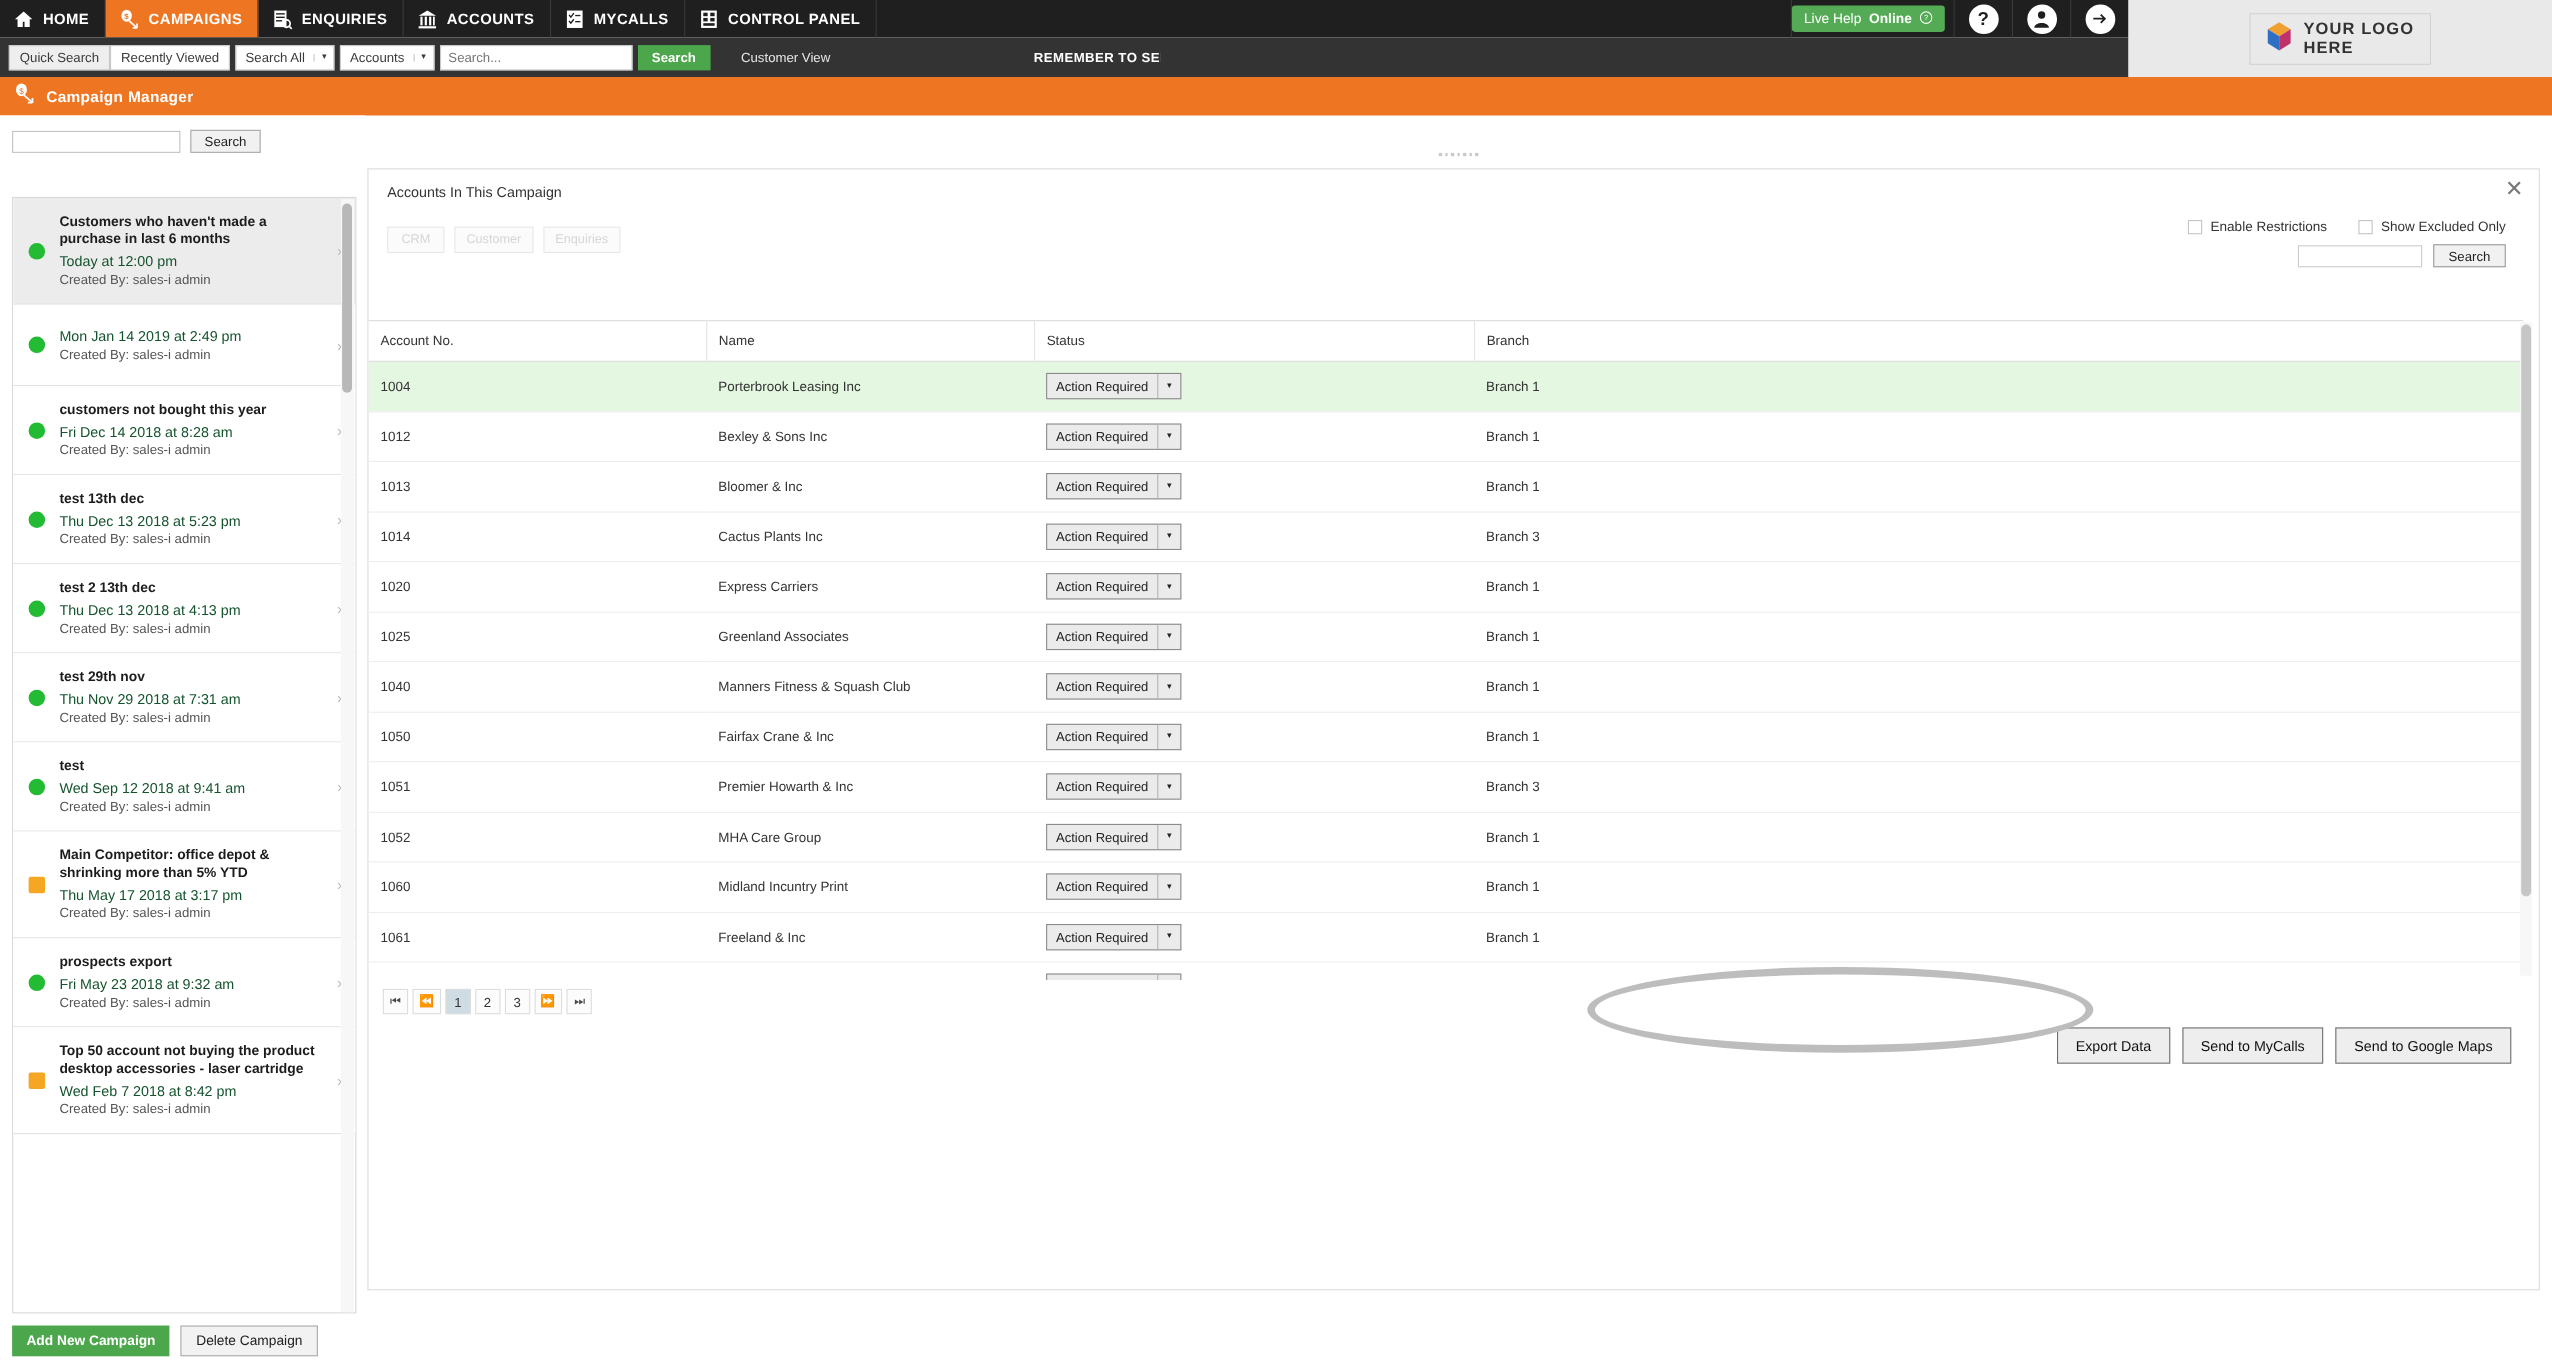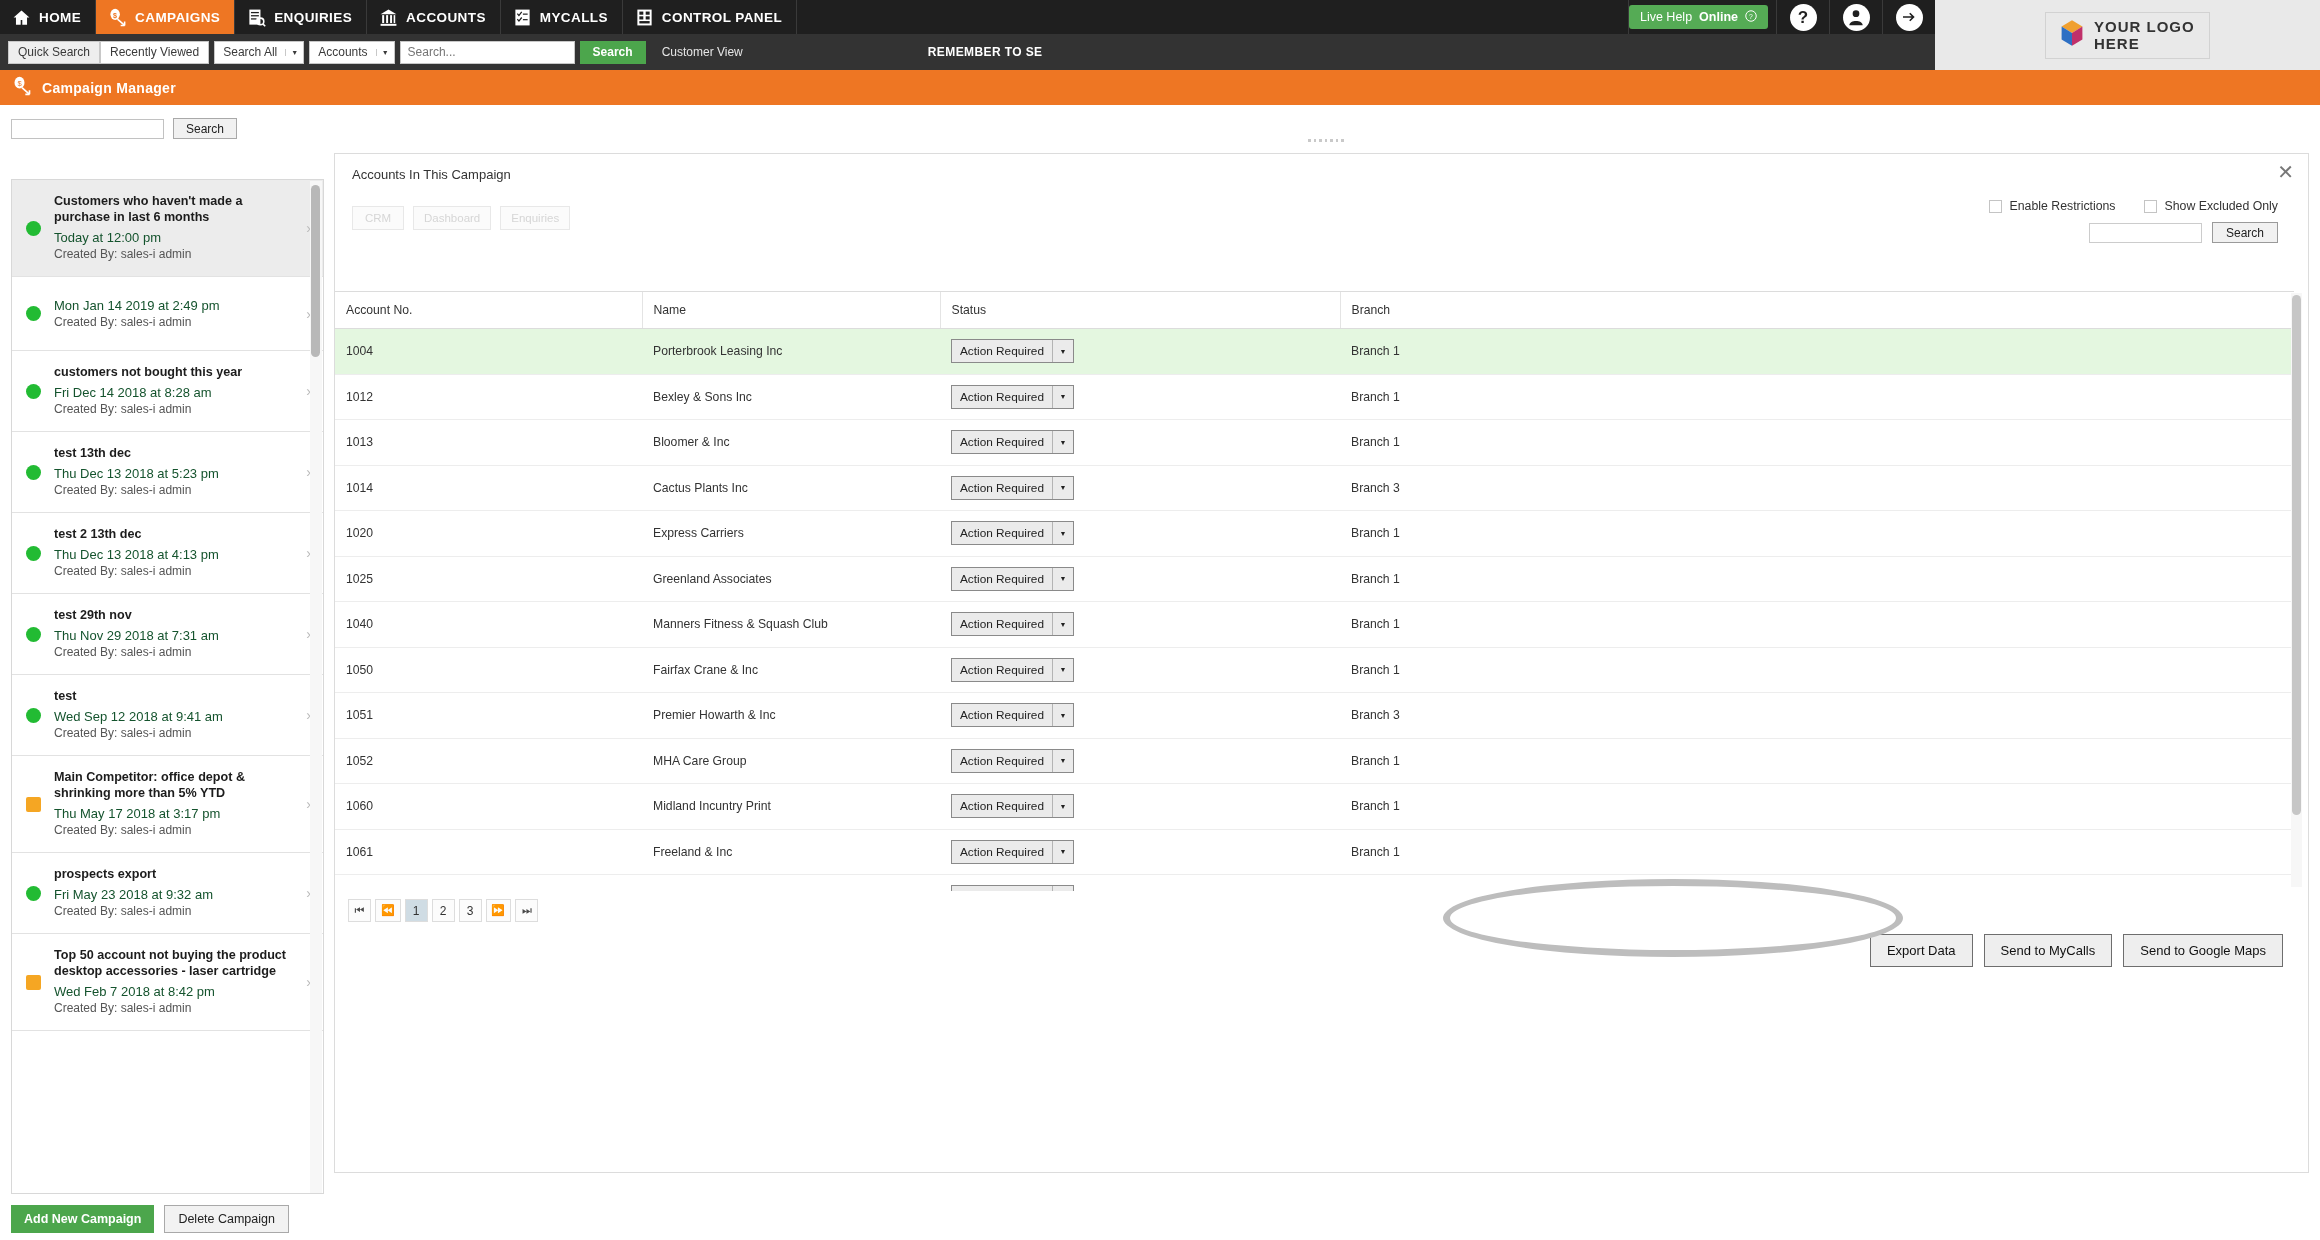--- a/index.html
+++ b/index.html
@@ -75,21 +75,21 @@
   .sb-input {
     height: 23px; width: 175px; background: #fff; border: 1px solid #c8c8c8;
     margin-left: 5px; font-size: 12px; padding: 0 7px; color: #777;
     font-family: "Liberation Sans", sans-serif;
   }
   .sb-search {
     height: 23px; background: #4ca64c; color: #fff; border: none;
     font-size: 12px; font-weight: bold; padding: 0 13px; margin-left: 5px; cursor: pointer;
     font-family: "Liberation Sans", sans-serif;
   }
-  .sb-cust { color: #e6e6e6; font-size: 12px; margin-left: 16px; cursor: pointer; }
+  .sb-cust { color: #e6e6e6; font-size: 12px; margin-left: 28px; cursor: pointer; }
   .sb-remember {
     color: #ffffff; font-size: 12px; font-weight: bold;
     letter-spacing: .4px; margin-left: 185px; overflow: hidden; white-space: nowrap;
     width: 115px;
   }
 
   
   #logo-area {
     position: absolute; left: 1935px; top: 0; width: 385px; height: 70px;
     background: #e9e9e9; display: flex; align-items: center; justify-content: center;
@@ -545,21 +545,21 @@
       <i></i>
     <i></i>
   </div>
 
   <div id="mainpanel">
     <div id="panel-title">Accounts In This Campaign</div>
     <div id="panel-close">✕</div>
 
     <div id="panel-tabs">
       <div class="tab-btn">CRM</div>
-      <div class="tab-btn">Dashboard</div>
+      <div class="tab-btn">Customer</div>
       <div class="tab-btn">Enquiries</div>
     </div>
 
     <div id="panel-filters">
       <div class="cb-row">
         <label class="cb">
           <i></i>
           <span>Enable Restrictions</span>
         </label>
         <label class="cb">

